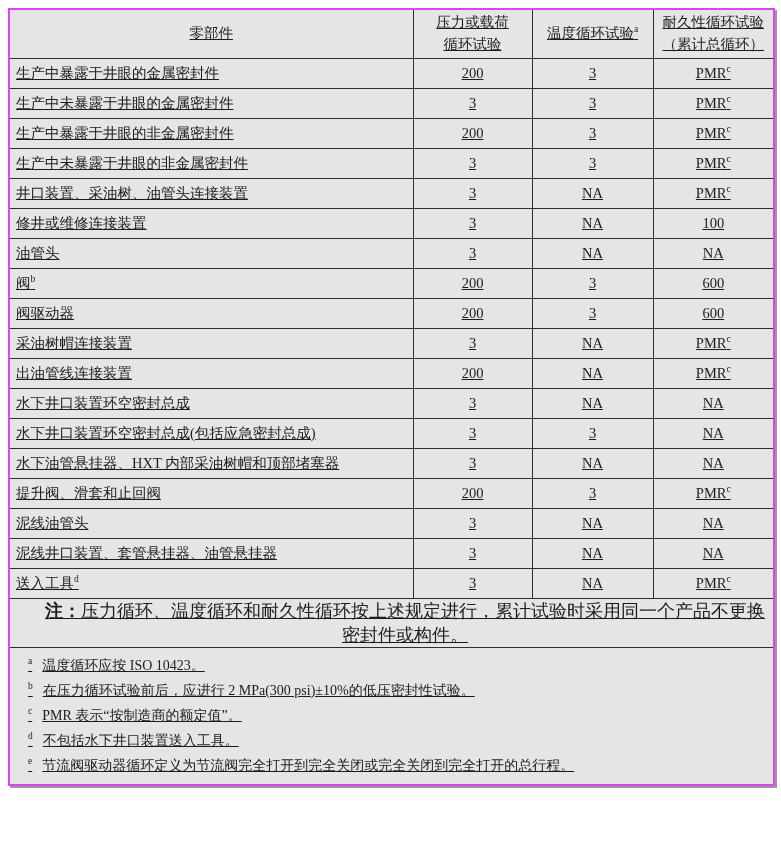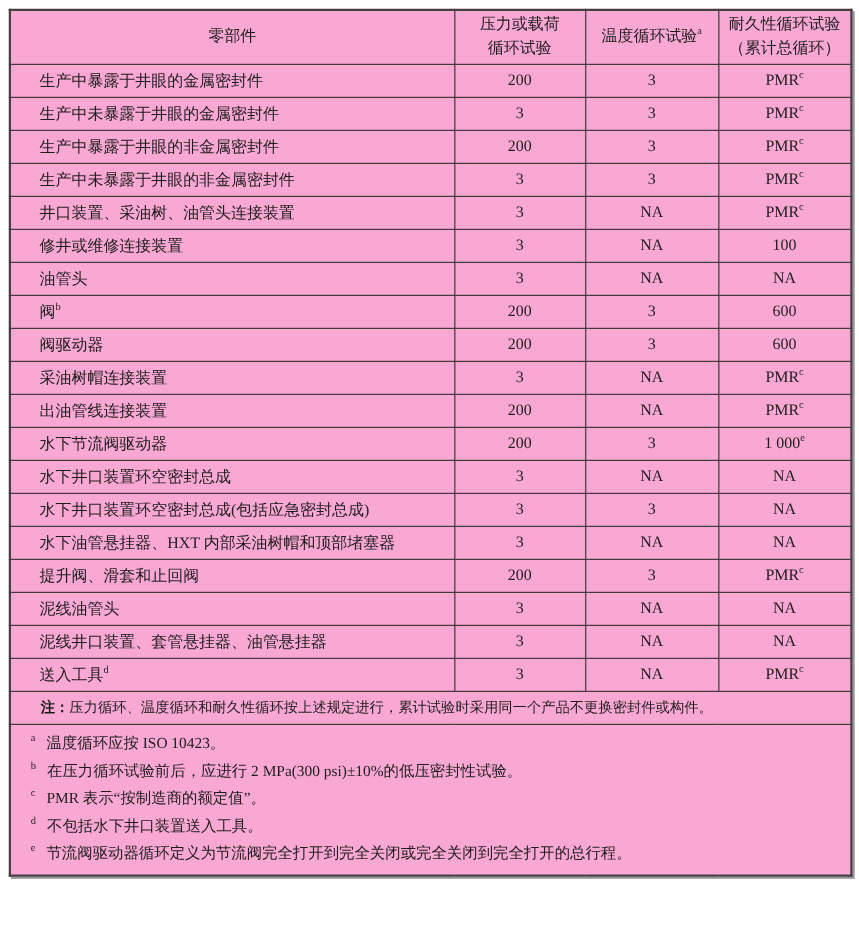--- a/index.html
+++ b/index.html
@@ -7,53 +7,54 @@
     width: 781px; height: 861px;
     background: #ffffff;
     font-family: "Liberation Serif", "DejaVu Serif", serif;
     color: #1c1c1c;
   }
   .page { padding: 8px; }
   table.spec {
     border-collapse: collapse;
     table-layout: fixed;
     width: 765px;
-    border: 2px solid #404040;
+    border: 2px solid #d946ef;
     box-shadow: 2px 2px 0 #9a9a9a;
-    background: #f9a8d4;
+    background: #e5e5e5;
+    text-decoration: underline;
   }
   col.c-part { width: 404px; }
   col.c-press { width: 119px; }
   col.c-temp { width: 121px; }
   col.c-dur { width: 121px; }
   th, td {
     border: 1px solid #2e2e2e;
     font-weight: normal;
     font-size: 14.5px;
     vertical-align: middle;
   }
   thead th {
     height: 49px;
     text-align: center;
     line-height: 1.5;
     padding: 2px 4px;
   }
   tbody.rows td { height: 30px; }
-  td.c1 { text-align: left; padding-left: 26px; }
+  td.c1 { text-align: left; padding-left: 6px; }
   td.num { text-align: center; }
   sup {
     font-size: 9.5px;
     line-height: 0;
     vertical-align: super;
   }
   td.note-cell {
     height: 30px;
-    text-align: left;
+    text-align: center;
     padding-left: 27px;
-    font-size: 13px;
+    font-size: 18px;
   }
   td.note-cell b { font-weight: bold; }
   td.fn-cell {
     padding: 5px 10px 6px 18px;
     text-align: left;
   }
   .fn {
     height: 25px;
     line-height: 25px;
     font-size: 14px;
@@ -164,26 +165,20 @@
         </tr>
 
         <tr>
           <td class="c1"><span>出油管线连接装置</span><sup></sup></td>
           <td class="num"><span>200</span></td>
           <td class="num"><span>NA</span></td>
           <td class="num"><span>PMR</span><sup>c</sup></td>
         </tr>
 
 
-        <tr>
-          <td class="c1"><span>水下节流阀驱动器</span><sup></sup></td>
-          <td class="num"><span>200</span></td>
-          <td class="num"><span>3</span></td>
-          <td class="num"><span>1 000</span><sup>e</sup></td>
-        </tr>
 
         <tr>
           <td class="c1"><span>水下井口装置环空密封总成</span><sup></sup></td>
           <td class="num"><span>3</span></td>
           <td class="num"><span>NA</span></td>
           <td class="num"><span>NA</span><sup></sup></td>
         </tr>
 
         <tr>
           <td class="c1"><span>水下井口装置环空密封总成(包括应急密封总成)</span><sup></sup></td>

